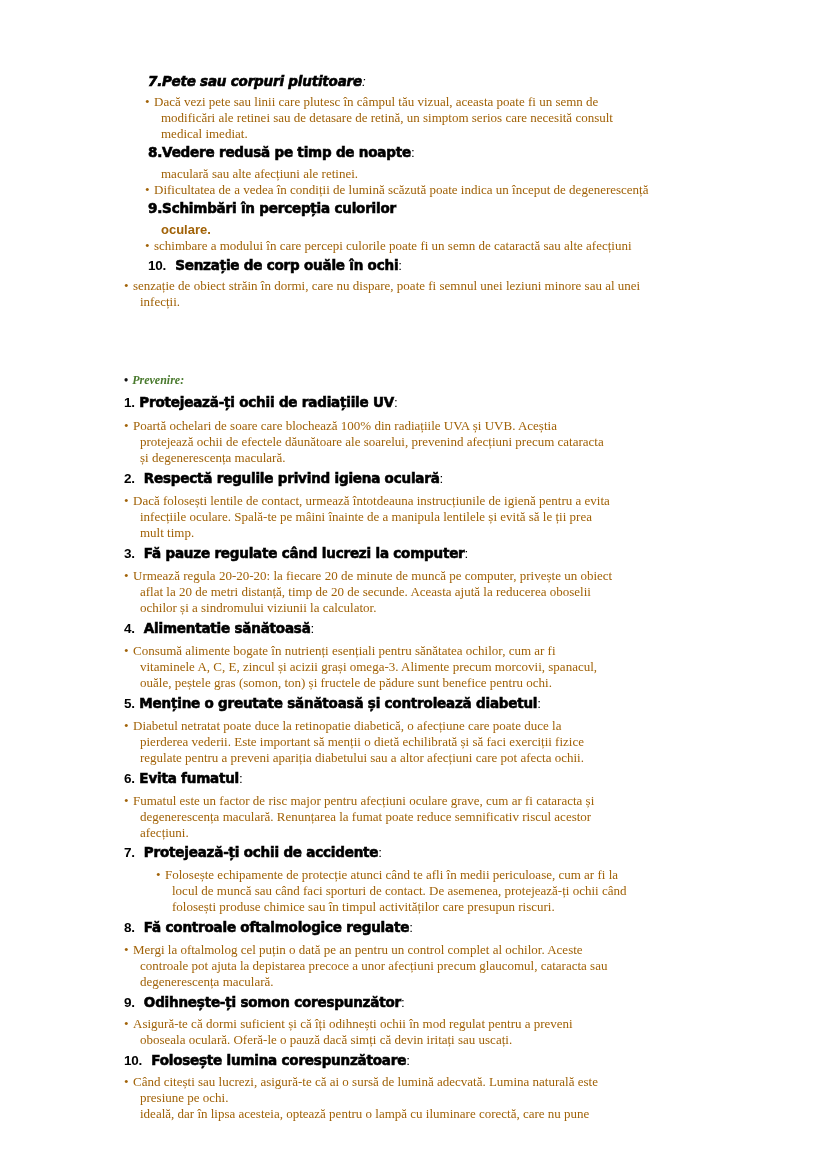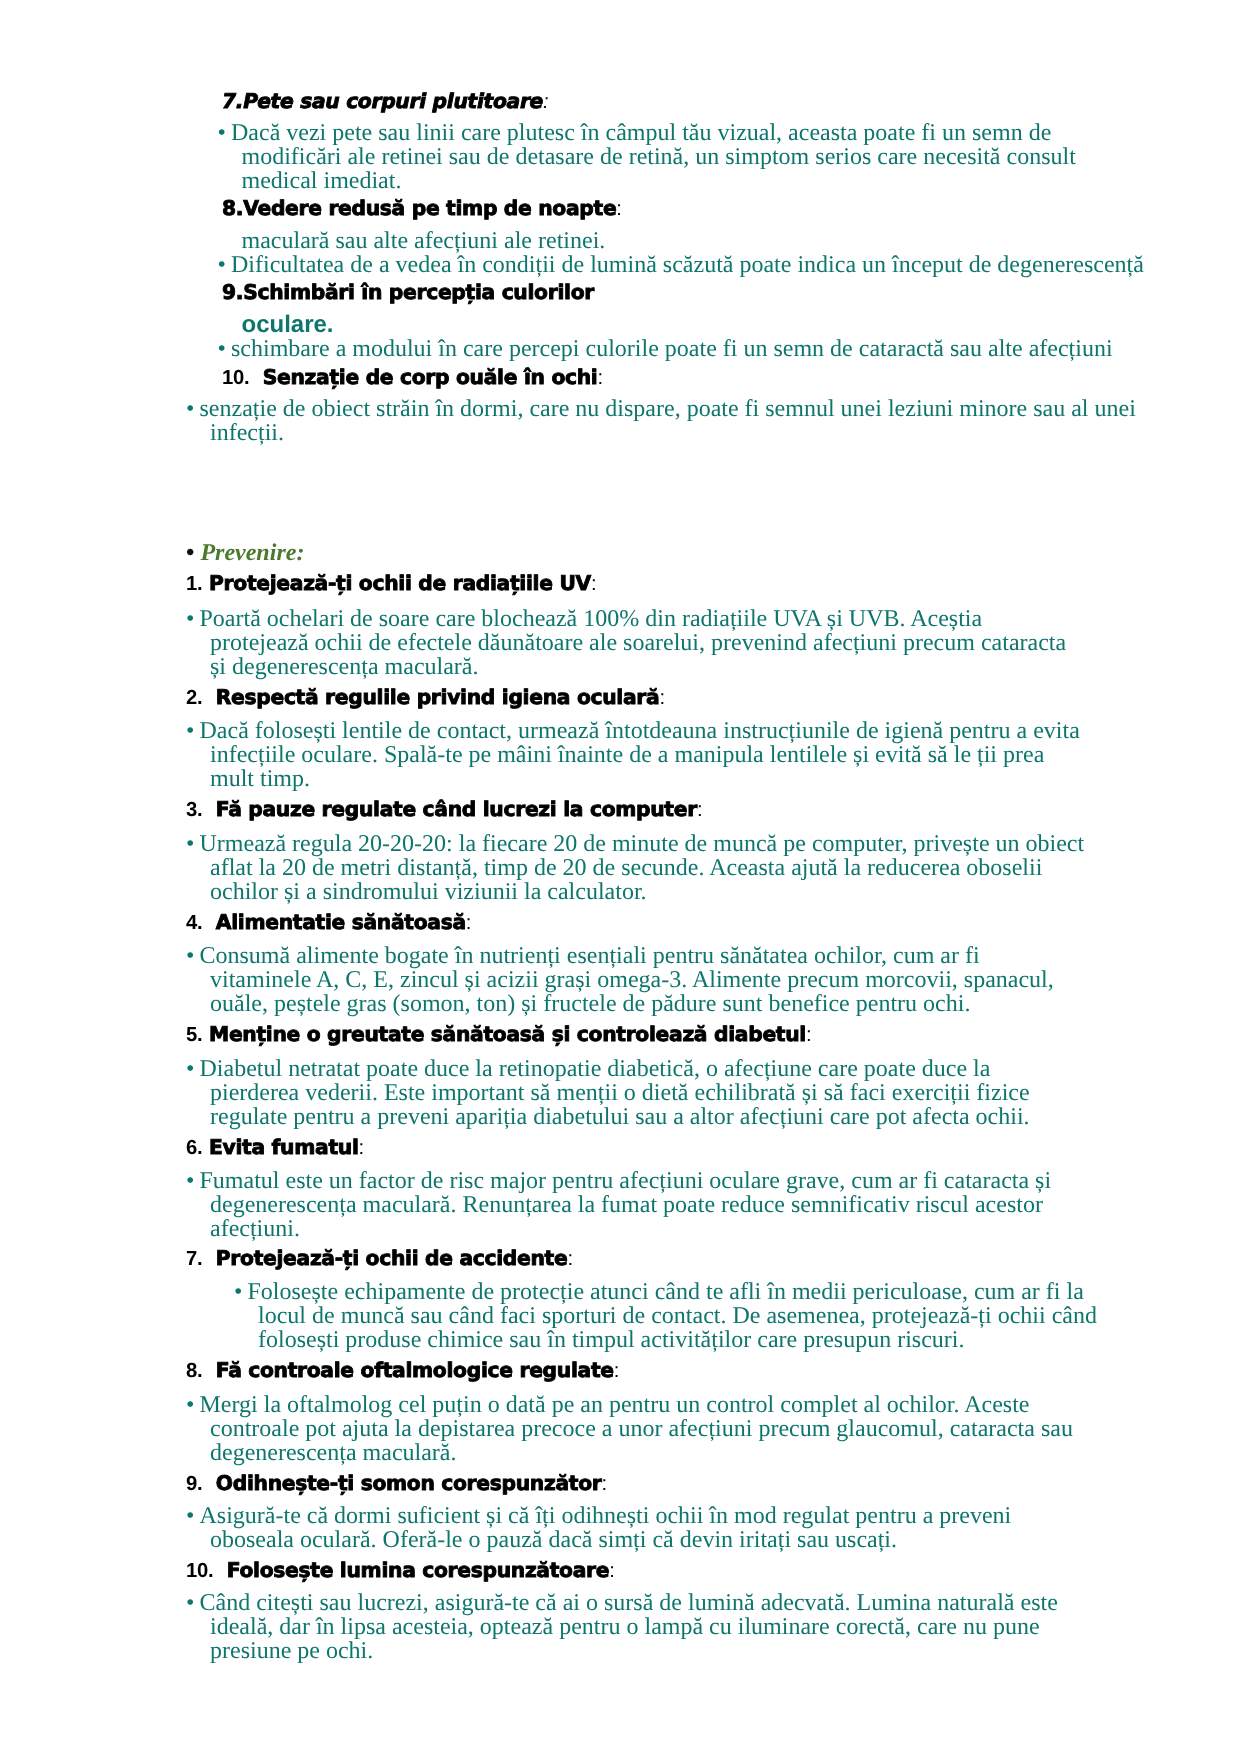--- a/index.html
+++ b/index.html
@@ -1,48 +1,48 @@
 <!DOCTYPE html>
 <html><head>
   <meta charset="utf-8">
   <style>
     html, body { margin: 0; padding: 0; background: #ffffff; }
     body { width: 828px; height: 1171px; position: relative; overflow: hidden; color: #111; }
-    .page { position: absolute; left: 0; top: 4px; width: 828px; height: 826px; }
+    .page { position: absolute; left: 0; top: 17px; width: 828px; height: 826px; }
     .heading {
       position: absolute;
       font-family: "DejaVu Sans", sans-serif;
       font-weight: bold;
       font-size: 13.5px;
       letter-spacing: -0.2px;
       color: #000;
       white-space: nowrap;
       -webkit-text-stroke: 0.6px #000;
     }
     .heading.italic { font-style: italic; }
     .heading .num { font-family: "Liberation Sans", sans-serif; -webkit-text-stroke: 0; font-weight: bold; }
     .heading .colon { font-family: "Liberation Sans", sans-serif; font-weight: normal; -webkit-text-stroke: 0; }
     .para {
       position: absolute;
       font-family: "Liberation Serif", serif;
-      font-size: 16px;
+      font-size: 13px;
       line-height: 16px;
-      color: #0f766e;
+      color: #a16207;
     }
     .para .bullet { display: inline-block; width: 9px; }
     .para .line { display: block; white-space: nowrap; }
     .para .line.indent { padding-left: 16px; }
     .sans-tail { font-family: "Liberation Sans", sans-serif; font-weight: bold; }
     .prevenire {
       position: absolute;
       left: 124px; top: 356px;
       font-family: "Liberation Serif", serif;
       font-style: italic;
       font-weight: bold;
-      font-size: 16px;
+      font-size: 12px;
       color: #4a7a2e;
     }
     .prevenire .dot { color: #111; font-style: normal; margin-right: 4px; }
   </style>
 </head>
 <body>
 
 <div class="page">
 
   <div class="heading italic" style="left:148px; top:56px;"><span>7.Pete sau corpuri plutitoare</span><span class="colon">:</span></div>
@@ -130,17 +130,17 @@
 
   <div class="heading" style="left:124px; top:977px;"><span class="num">9.</span>&nbsp; <span>Odihnește-ți somon corespunzător</span><span class="colon">:</span></div>
   <div class="para" style="left:124px; top:999px;">
     <span class="line"><span class="bullet">•</span><span>Asigură-te că dormi suficient și că îți odihnești ochii în mod regulat pentru a preveni</span></span>
     <span class="line indent">oboseala oculară. Oferă-le o pauză dacă simți că devin iritați sau uscați.</span>
   </div>
 
   <div class="heading" style="left:124px; top:1035px;"><span class="num">10.</span>&nbsp; <span>Folosește lumina corespunzătoare</span><span class="colon">:</span></div>
   <div class="para" style="left:124px; top:1057px;">
     <span class="line"><span class="bullet">•</span><span>Când citești sau lucrezi, asigură-te că ai o sursă de lumină adecvată. Lumina naturală este</span></span>
+    <span class="line indent">presiune pe ochi.</span>
     <span class="line indent">ideală, dar în lipsa acesteia, optează pentru o lampă cu iluminare corectă, care nu pune</span>
-    <span class="line indent">presiune pe ochi.</span>
   </div>
 
 </div>
 
 </body></html>

